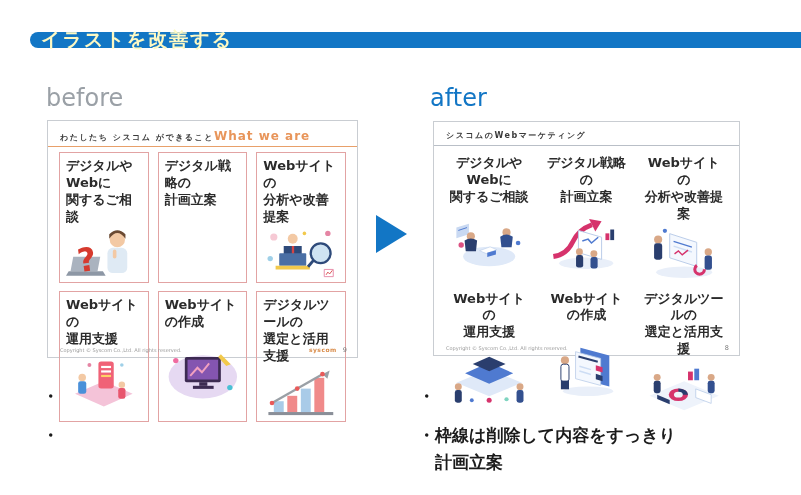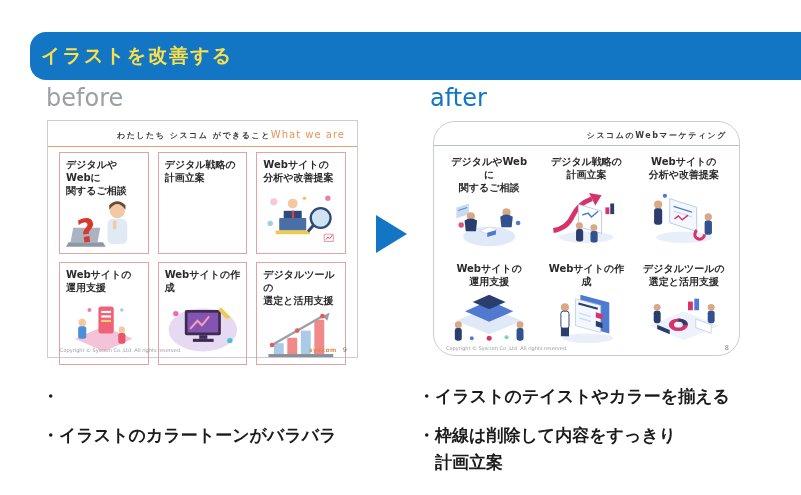--- a/index.html
+++ b/index.html
@@ -1,46 +1,46 @@
 <!DOCTYPE html>
 <html><head>
 <meta charset="utf-8">
 <style>
   * { margin:0; padding:0; box-sizing:border-box; }
   body { background:#fff; font-family:"DejaVu Sans","Liberation Sans",sans-serif; }
   .canvas { position:relative; width:801px; height:495px; background:#fff; overflow:hidden; }
 
   
-  .title-bar { position:absolute; left:30px; top:32px; right:0; height:48px;
+  .title-bar { position:absolute; left:30px; top:32px; right:0; height:16px;
     background:#1276c5; border-radius:16px 0 0 16px; display:flex; align-items:center;
-    padding-left:11px; color:#fde047; font-size:19px; font-weight:bold; letter-spacing:2px; }
+    padding-left:11px; color:#fef9c3; font-size:19px; font-weight:bold; letter-spacing:2px; }
 
   
   .label { position:absolute; top:84px; font-size:24px; }
   .label-before { left:46px; color:#9aa0a6;text-align:right; }
   .label-after  { left:430px; color:#1276c5;text-align:center; }
 
   
   .slide { position:absolute; background:#fff; border:1px solid #c9cdd2; }
   .slide-before { left:47px;  top:120px; width:311px; height:238px; }
-  .slide-after  { left:433px; top:121px; width:307px; height:235px;border-radius:22px; }
+  .slide-after  { left:433px; top:121px; width:307px; height:235px; }
 
   .slide-head { position:absolute; left:12px; right:12px; top:8px;
-    display:flex; justify-content:flex-end; align-items:baseline; }
+    display:flex; justify-content:flex-start; align-items:baseline; }
   .slide-title { font-size:8px; font-weight:bold; color:#3a3a3a; letter-spacing:1.5px; }
-  .slide-title-en { font-size:10px; color:#e8955a; letter-spacing:1px; font-weight:normal; }
+  .slide-title-en { font-size:12px; color:#e8955a; letter-spacing:1px; font-weight:bold; }
   .slide-before .head-rule { position:absolute; left:0; right:0; top:25px; border-top:1.5px solid #e8a06a; }
   .slide-after  .head-rule { position:absolute; left:0; right:0; top:23px; border-top:1px solid #b9bfc7; }
 
   .cards { position:absolute; left:11px; right:11px; top:31px; bottom:16px;
     display:grid; grid-template-columns:repeat(3,1fr); grid-template-rows:1fr 1fr; gap:8px 9px; }
   .card { display:flex; flex-direction:column; }
   .slide-before .card { border:1px solid #e2a3a3; padding:5px 6px 4px; }
   .slide-after  .card { padding:2px 2px; align-items:center; }
-  .card-title { font-size:10px; font-weight:bold; color:#2b2b2b; line-height:1.3; white-space:pre-line; }
+  .card-title { font-size:13px; font-weight:bold; color:#2b2b2b; line-height:1.3; white-space:pre-line; }
   .slide-before .card-title { text-align:left; }
   .slide-after  .card-title { text-align:center; }
   .card-art { flex:1; display:flex; align-items:center; justify-content:center; margin-top:2px; width:100%; }
   .card-art svg { width:100%; height:100%; max-height:54px; }
 
   .slide-foot { position:absolute; left:12px; right:10px; bottom:3px;
     display:flex; justify-content:space-between; align-items:baseline; }
   .foot-copy { font-size:5px; color:#9a9a9a; }
   .foot-right { display:flex; gap:6px; align-items:baseline; }
   .foot-logo { font-size:6px; color:#d98c4a; font-weight:bold; letter-spacing:.5px; }
@@ -323,28 +323,26 @@
       <span class="foot-page">8</span>
     </div>
   </div>
 
   <div class="notes notes-left">
     <div class="note">
       <span class="note-bullet">・</span>
     </div>
     <div class="note">
       <span class="note-bullet">・</span>
-      <span class="note-text">イラストのカラートーンがバラバラ</span>
     </div>
   </div>
 
   <div class="notes notes-right">
     <div class="note">
       <span class="note-bullet">・</span>
-      <span class="note-text">イラストのテイストやカラーを揃える</span>
     </div>
     <div class="note">
       <span class="note-bullet">・</span>
       <span class="note-text">枠線は削除して内容をすっきり
 計画立案</span>
     </div>
   </div>
 
 </div>
 

